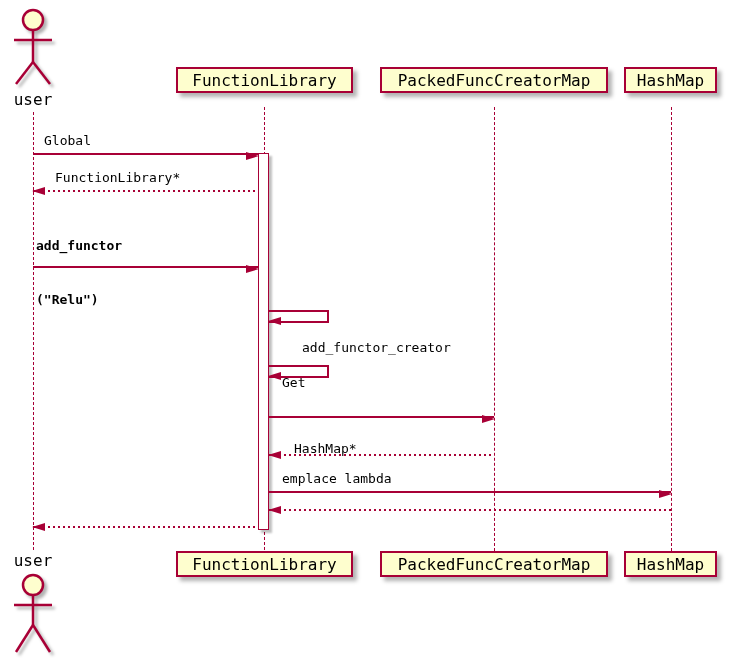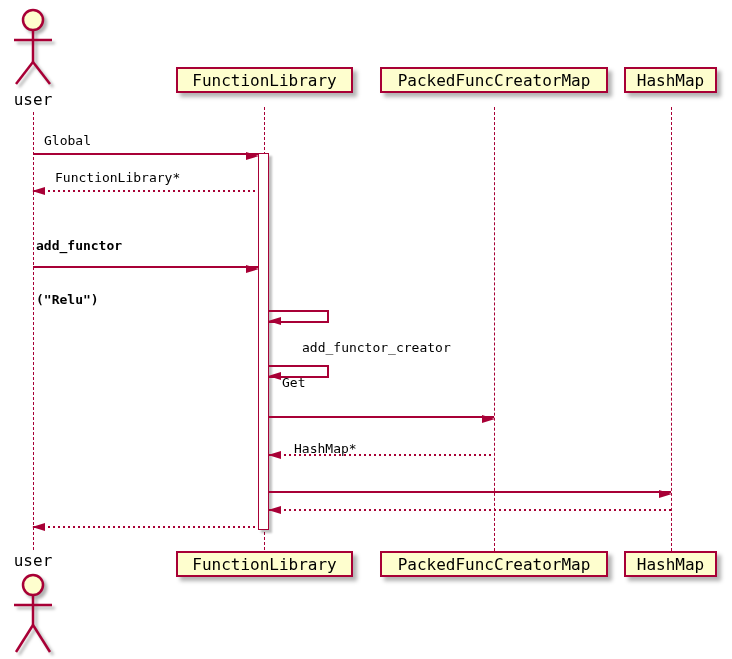--- a/index.html
+++ b/index.html
@@ -168,20 +168,21 @@
   <div class="msg-label" style="left:282px; top:374px;">Get</div>
   <div class="line" style="left:269px; top:416px; width:225px;">
     <span class="head right"></span>
   </div>
 
   <div class="msg-label" style="left:294px; top:440px;">HashMap*</div>
   <div class="line dotted" style="left:269px; top:454px; width:225px;">
     <span class="head left"></span>
   </div>
 
+  <div class="msg-label" style="left:282px; top:470px;">emplace lambda</div>
   <div class="line" style="left:269px; top:491px; width:402px;">
     <span class="head right"></span>
   </div>
 
   <div class="line dotted" style="left:269px; top:509px; width:402px;">
     <span class="head left"></span>
   </div>
 
   <div class="line dotted" style="left:33px; top:526px; width:225px;">
     <span class="head left"></span>

